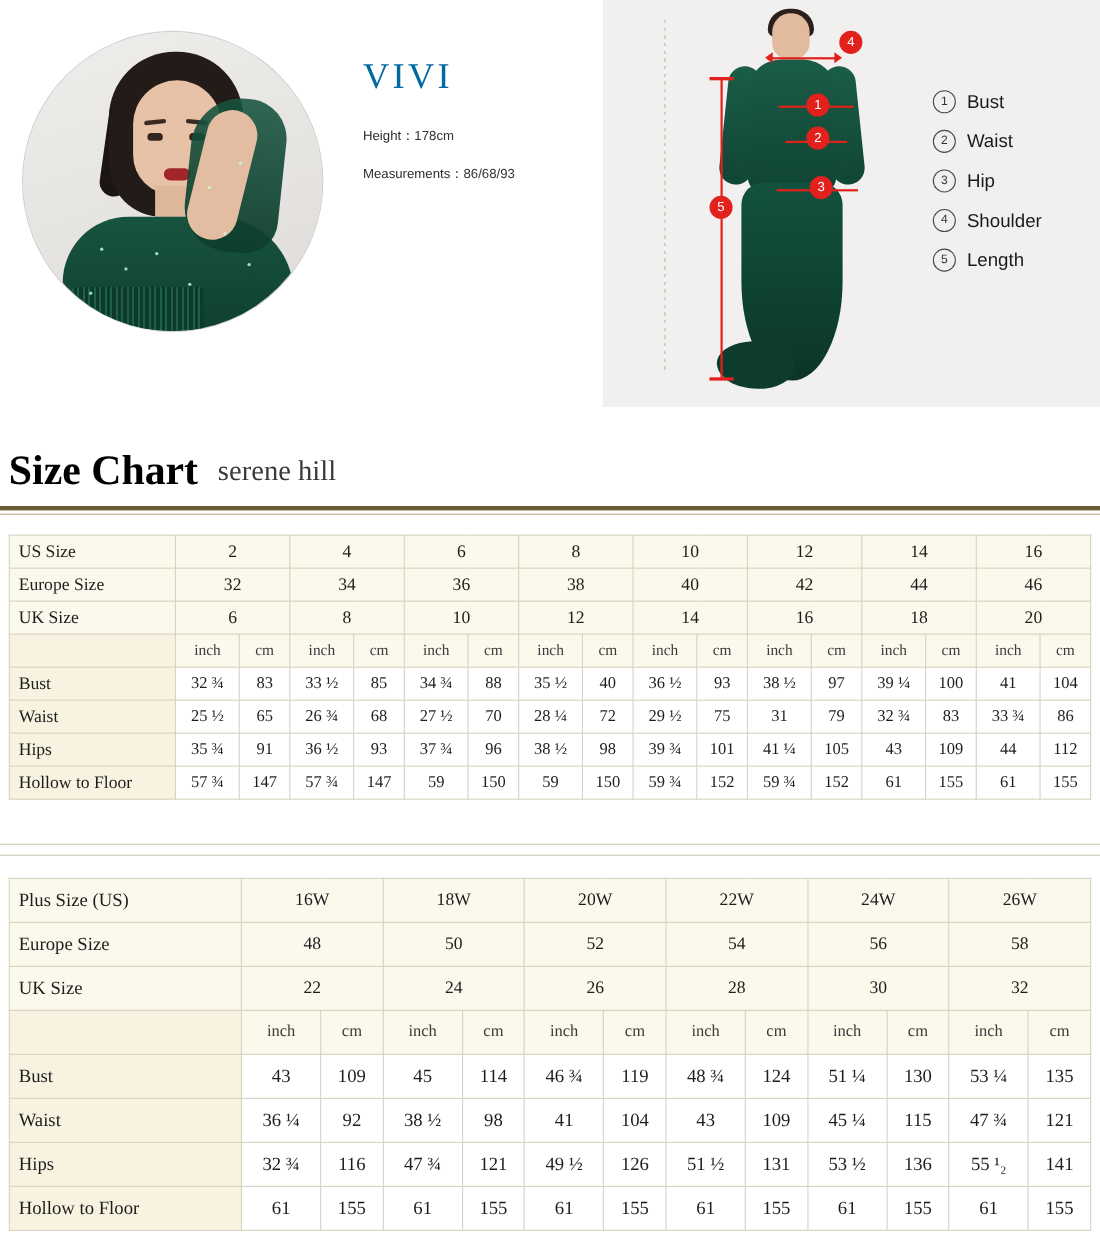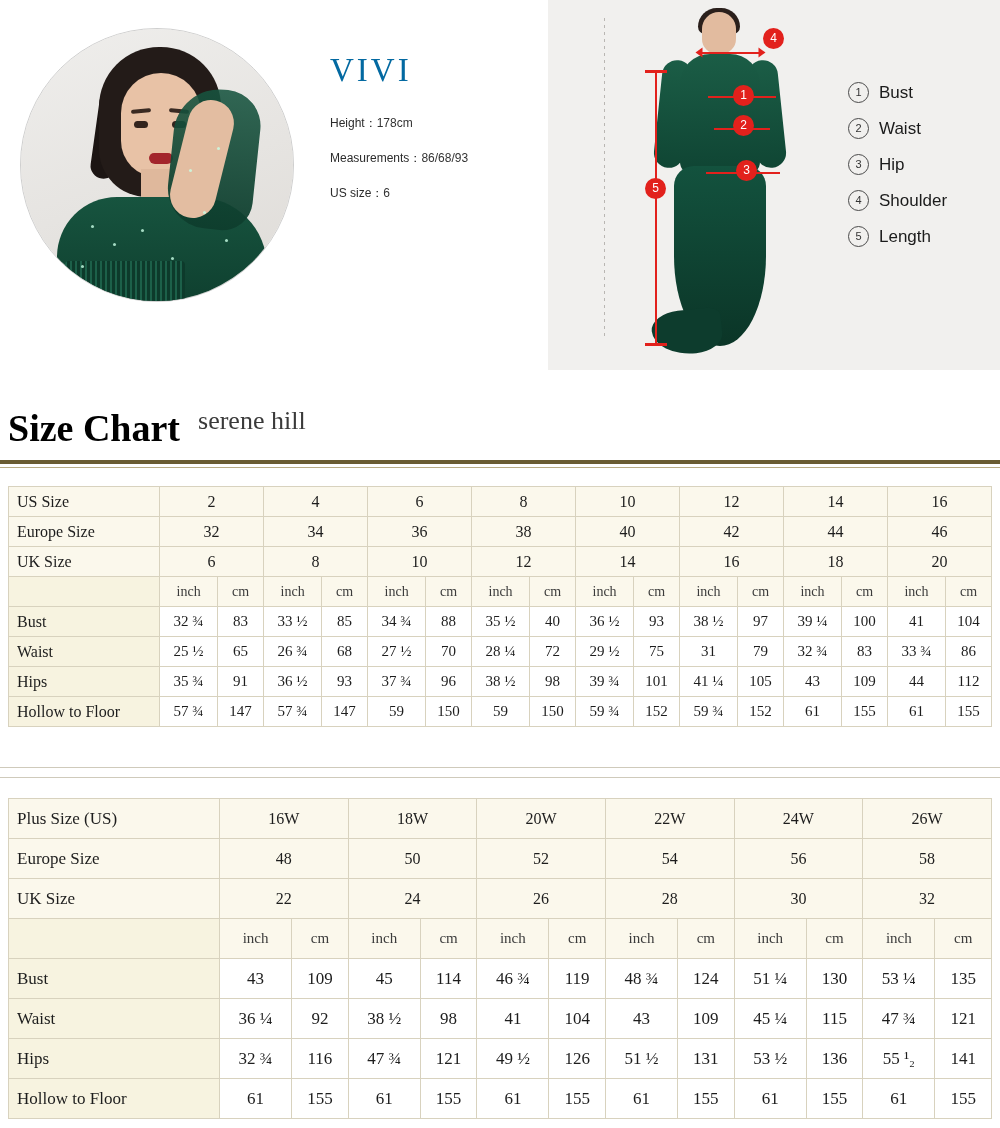--- a/index.html
+++ b/index.html
@@ -282,21 +282,21 @@
     font-size: 17px;
     color: #1b1b1b;
   }
 
   
   .chart-head {
     position: absolute;
     left: 8px;
     top: 406px;
     display: flex;
-    align-items: flex-start;
+    align-items: center;
   }
   .chart-head h1 {
     margin: 0;
     font-family: "Liberation Serif", serif;
     font-size: 38px;
     font-weight: bold;
     color: #000;
   }
   .chart-head .brand {
     margin-left: 18px;
@@ -414,23 +414,20 @@
   </div>
 
   <div class="model-info">
     <div class="model-name">VIVI</div>
     <div class="info-line">
       <span>Height：</span><span class="val">178cm</span>
     </div>
     <div class="info-line">
       <span>Measurements：</span><span class="val">86/68/93</span>
     </div>
-    <div class="info-line">
-      <span>US size：</span><span class="val">6</span>
-    </div>
   </div>
 
   <div class="diagram">
     <div class="diagram-dots"></div>
 
     <div class="figure">
       <div class="fig-hair"></div>
       <div class="fig-head"></div>
       <div class="fig-sleeve-l"></div>
       <div class="fig-sleeve-r"></div>

